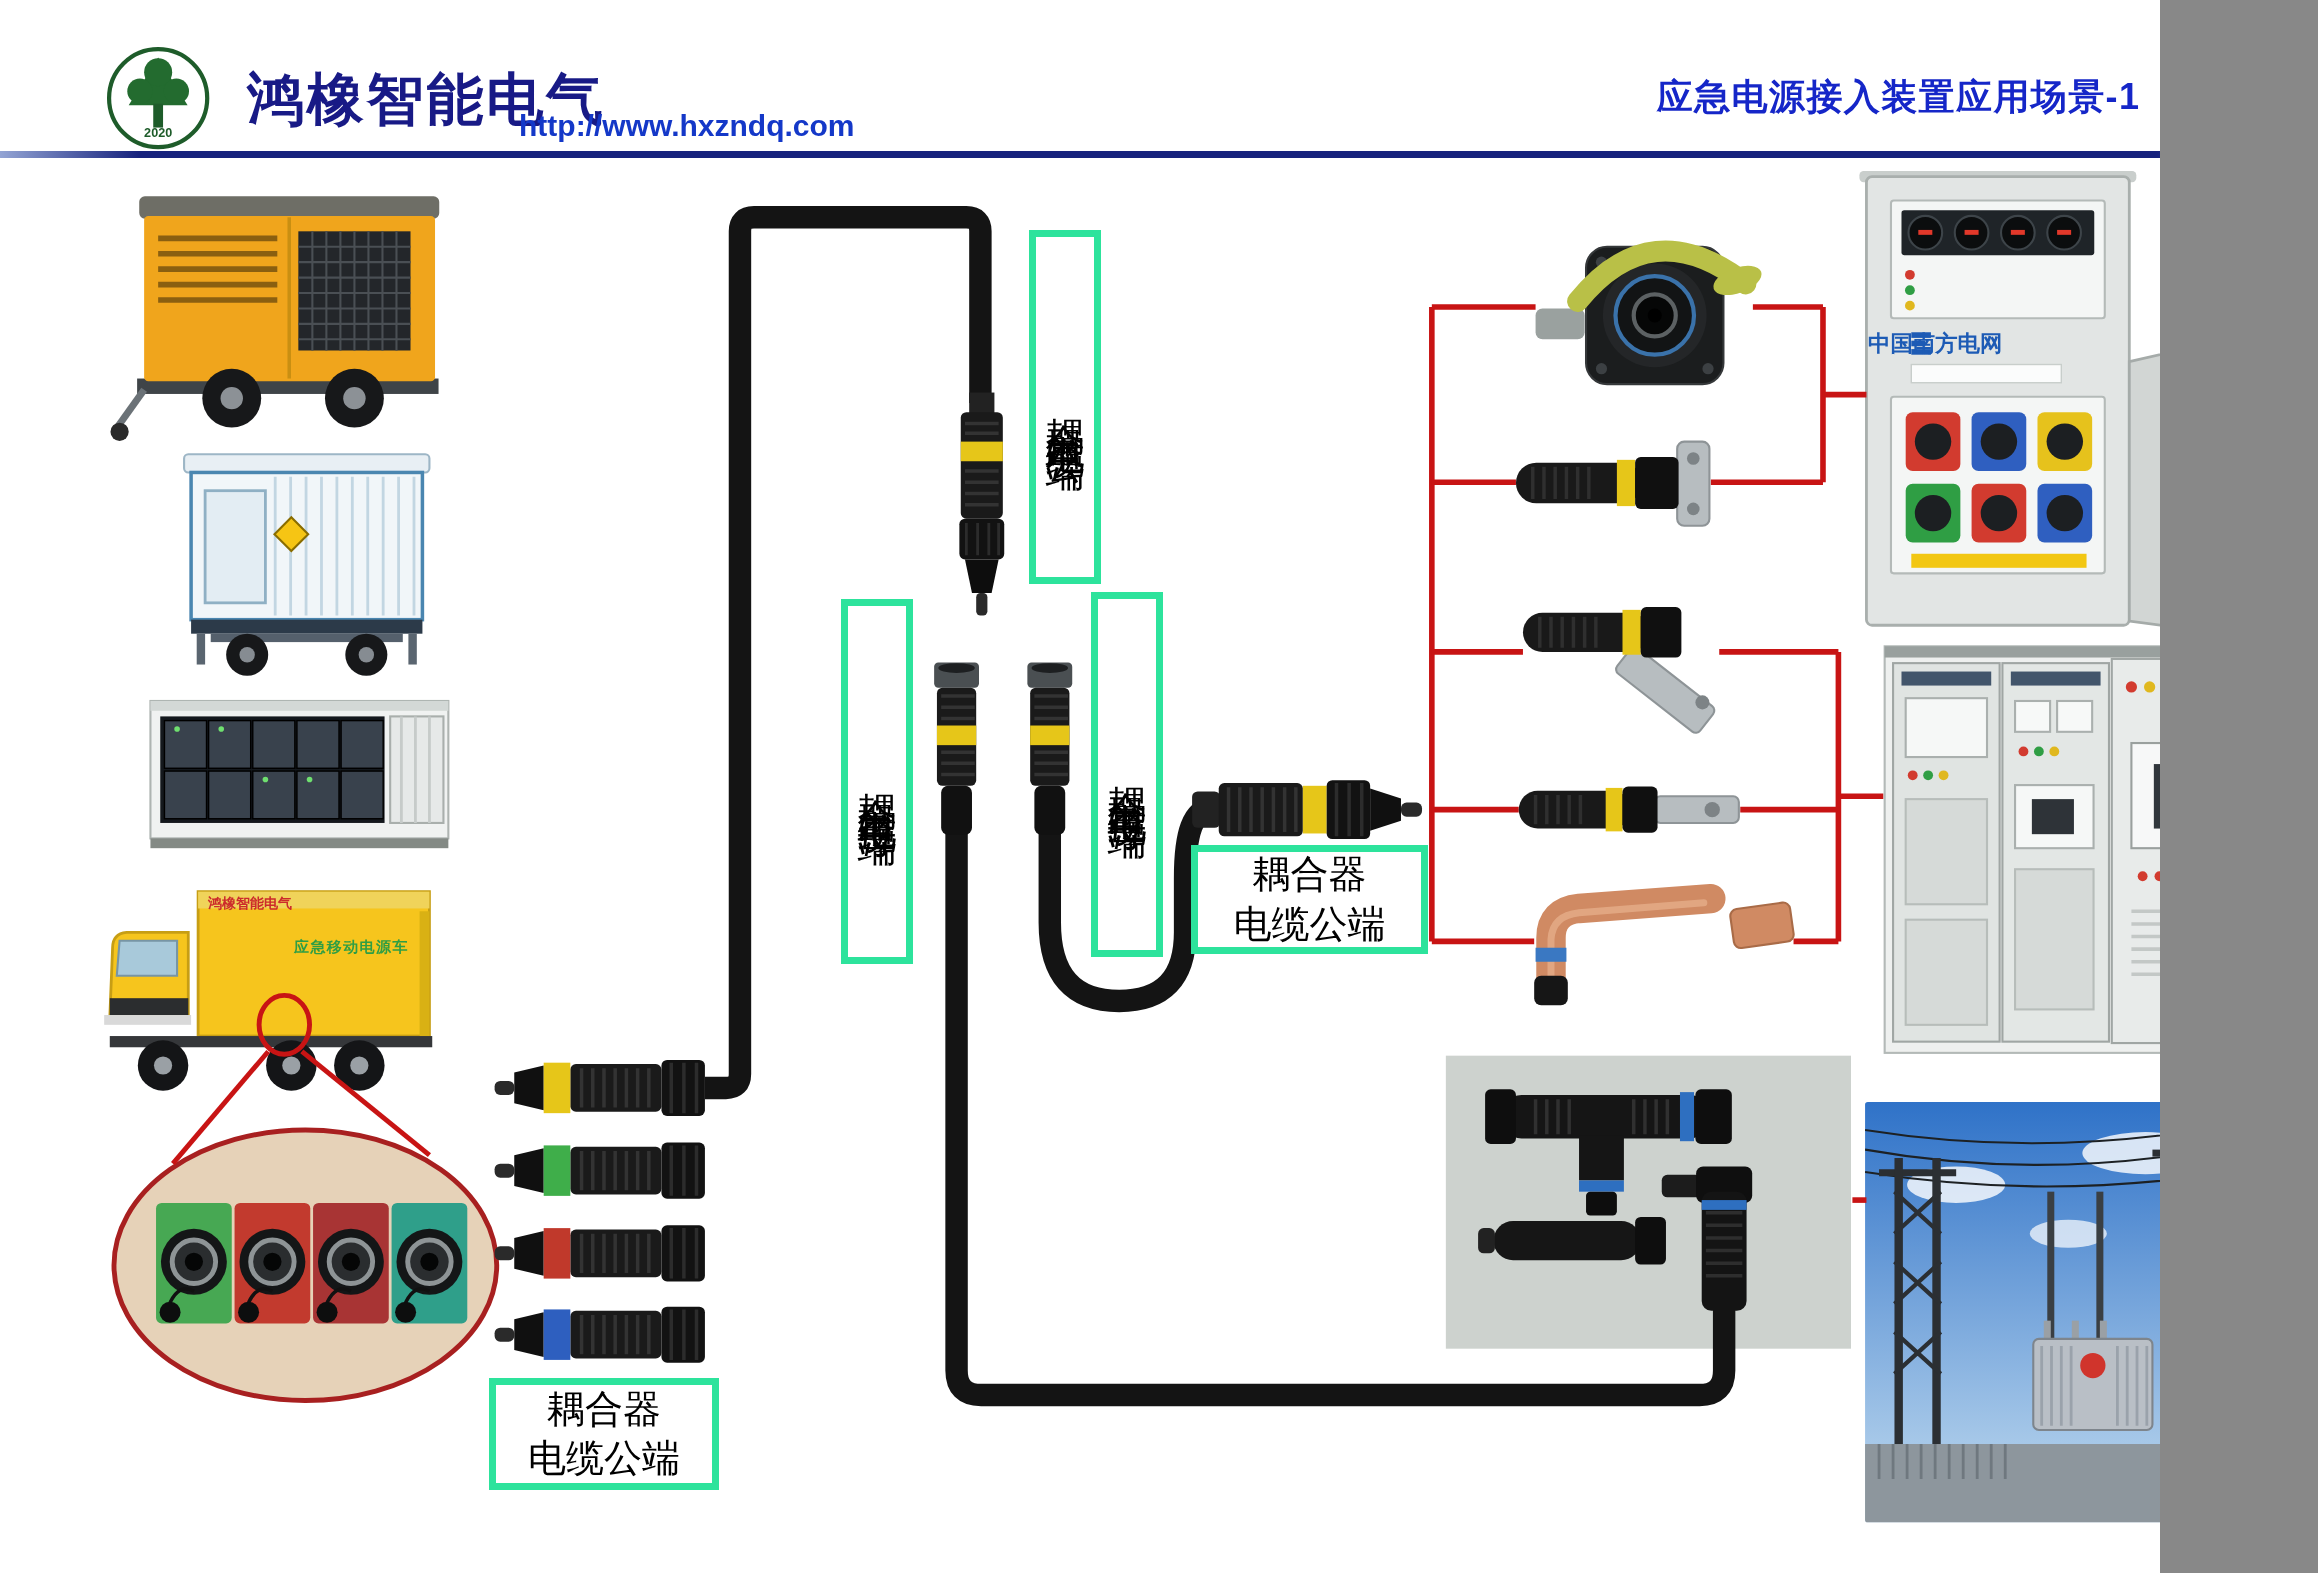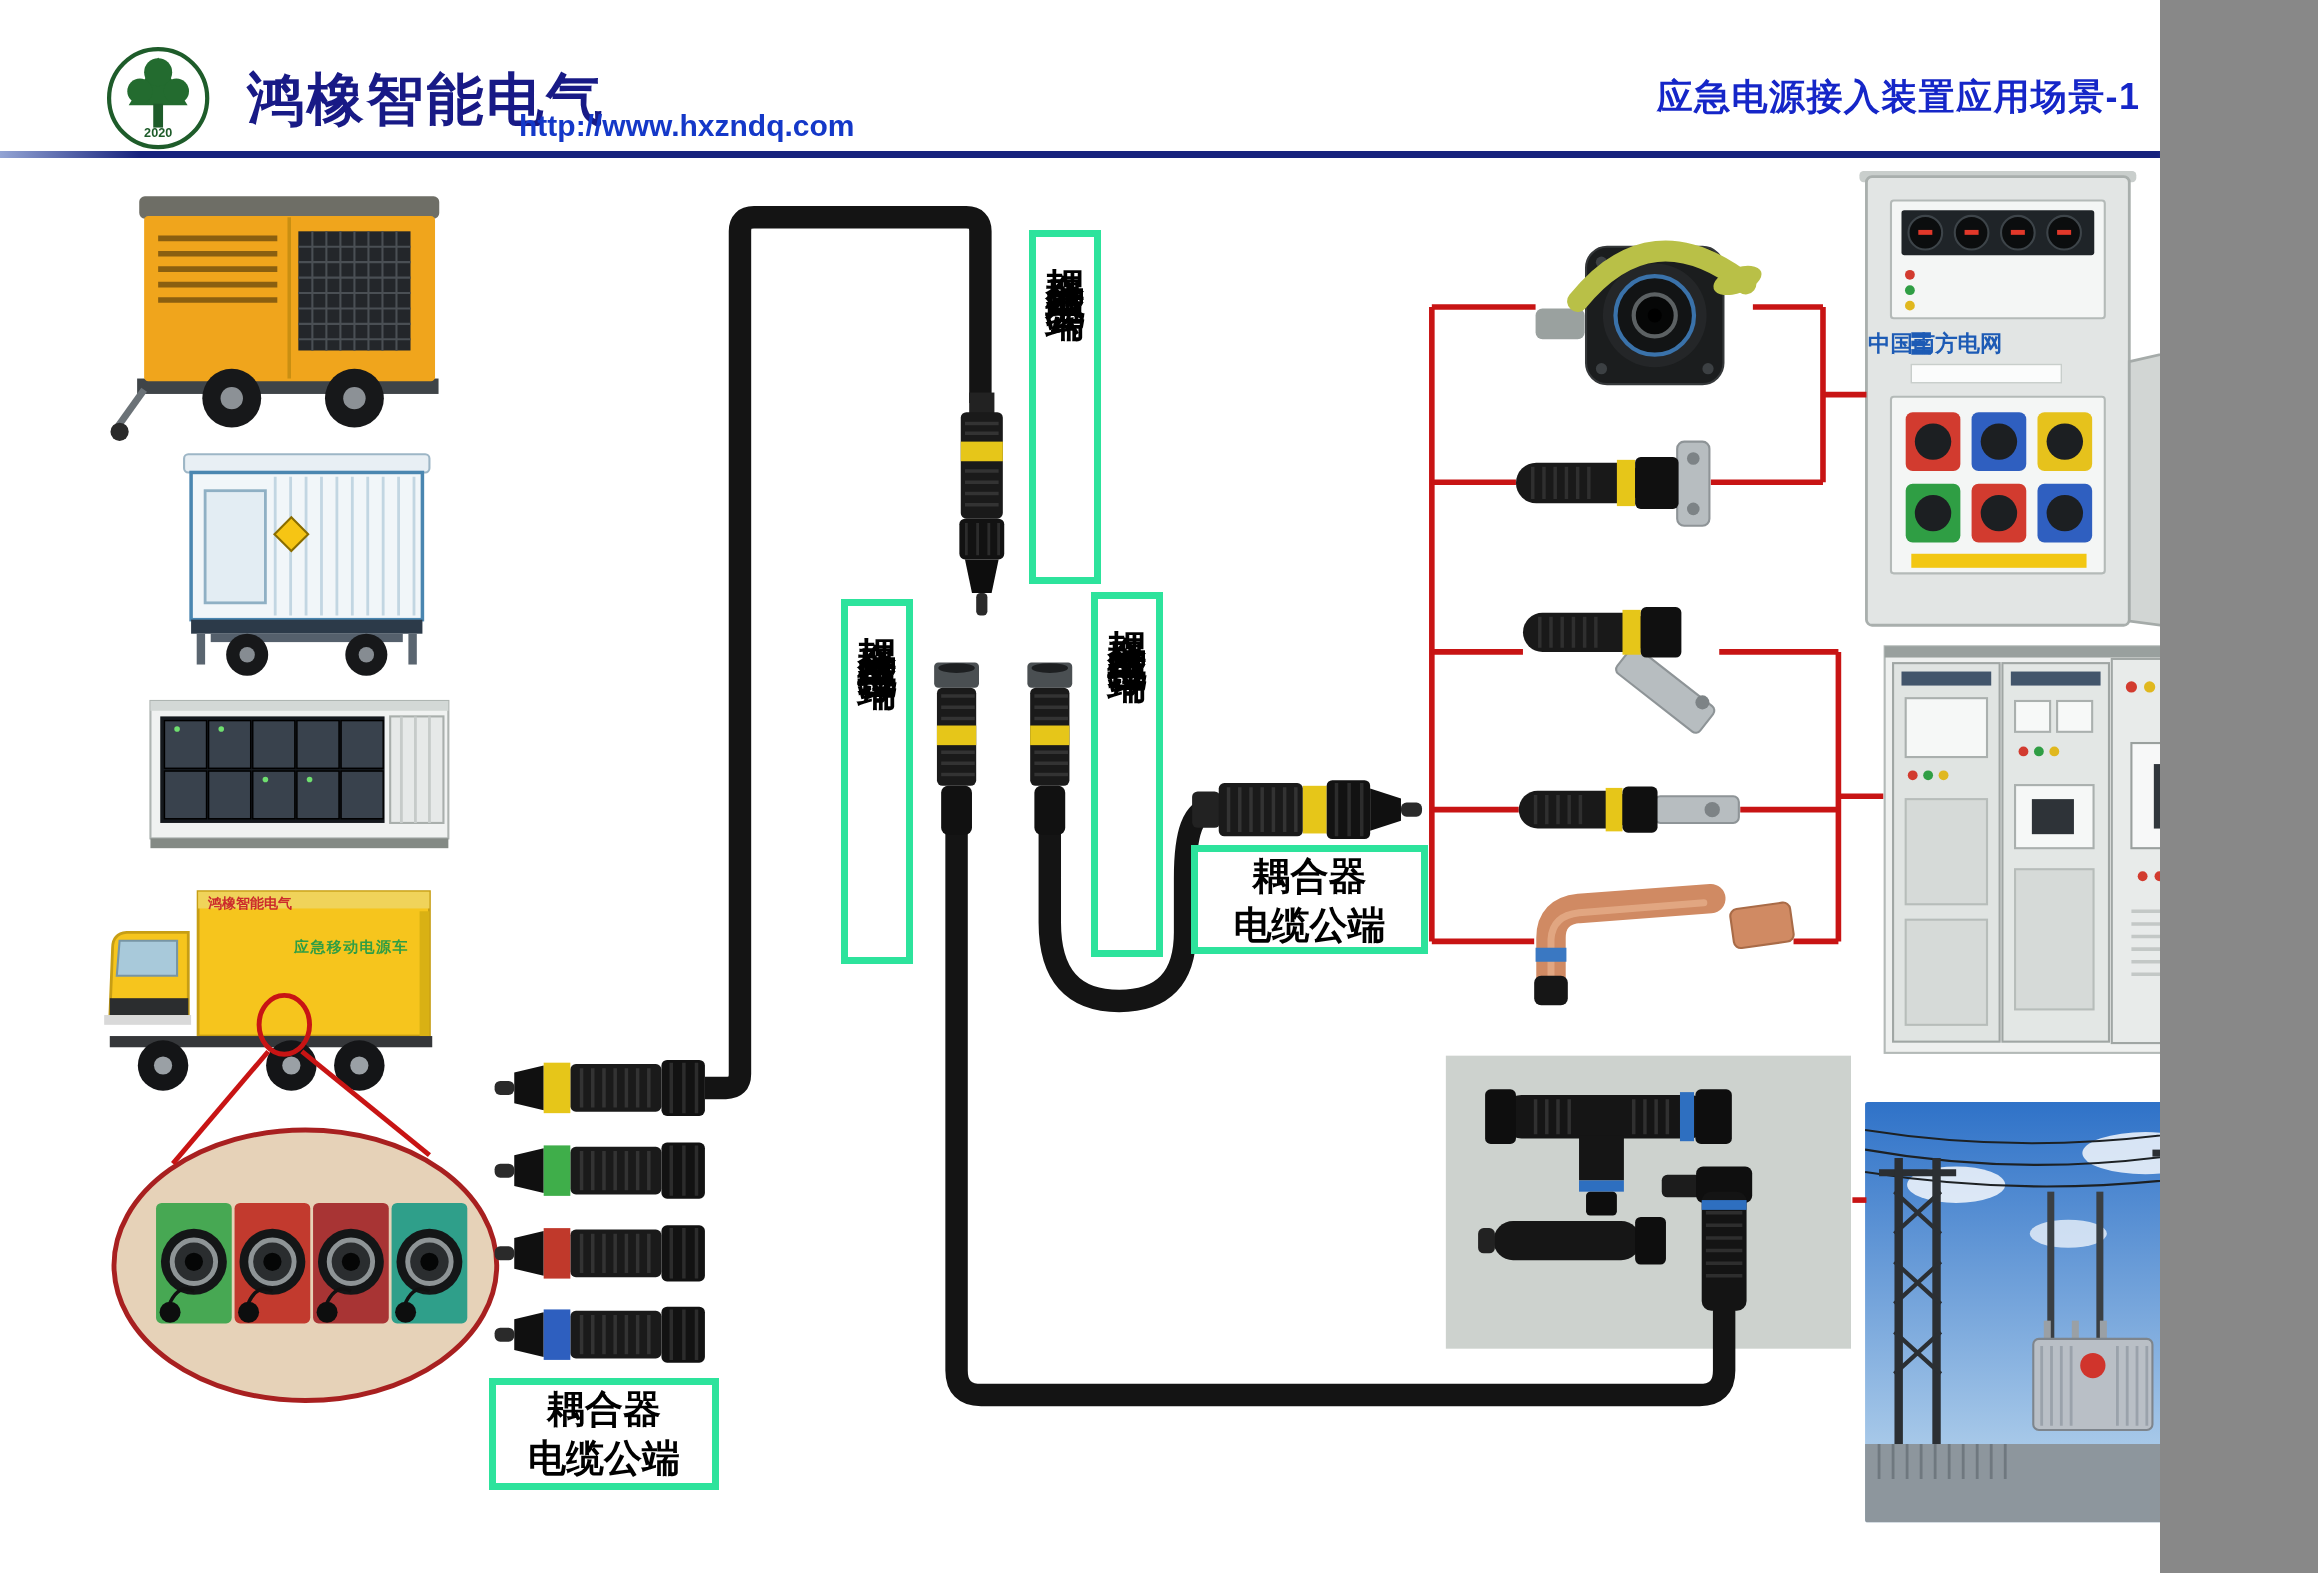--- a/index.html
+++ b/index.html
@@ -5,22 +5,22 @@
   html,body{margin:0;padding:0;background:#888;}
   .canvas{position:relative;width:2160px;height:1573px;background:#ffffff;overflow:hidden;
           font-family:"Liberation Sans","DejaVu Sans",sans-serif;}
   .abs{position:absolute;}
   .art{position:absolute;left:0;top:0;width:2319px;height:1573px;}
   .company-name{left:247px;top:62px;font-size:57px;font-weight:800;color:#181a86;letter-spacing:2.8px;}
   .site-url{left:519px;top:109px;font-size:30px;font-weight:600;color:#1438c8;}
   .page-title{right:19.6px;top:73px;font-size:36px;font-weight:800;color:#1526c8;letter-spacing:1.4px;}
   .header-rule{left:0;top:151px;width:2319px;height:7px;
         background:linear-gradient(90deg,#93a4d4 0%,#16227d 6%,#16227d 93%,#93a4d4 100%);}
-  .tag{position:absolute;background:#fff;border:7px solid #2de39c;color:#000;font-weight:700;
-       display:flex;align-items:center;box-sizing:border-box;z-index:5;}
+  .tag{position:absolute;background:#fff;border:7px solid #2de39c;color:#000;font-weight:400;
+       display:flex;align-items:center;justify-content:center;box-sizing:border-box;z-index:5;}
   .tag.v{writing-mode:vertical-rl;text-orientation:upright;font-size:39px;letter-spacing:5.6px;}
   .tag.h{flex-direction:column;font-size:38px;line-height:1.3;text-align:center;}
   .truck-brand{left:208px;top:895px;font-size:14px;font-weight:700;color:#cc2b2b;z-index:4;}
   .truck-side{left:294px;top:938px;font-size:15px;font-weight:800;color:#2f9e44;letter-spacing:1.4px;z-index:4;font-family:Liberation Mono, monospace;}
   .csg-brand{left:1840px;top:328px;font-size:22.4px;font-weight:800;color:#1d5bb5;z-index:4;margin-left:28px;}
 </style>
 </head>
 <body>
 
 <div class="canvas">

